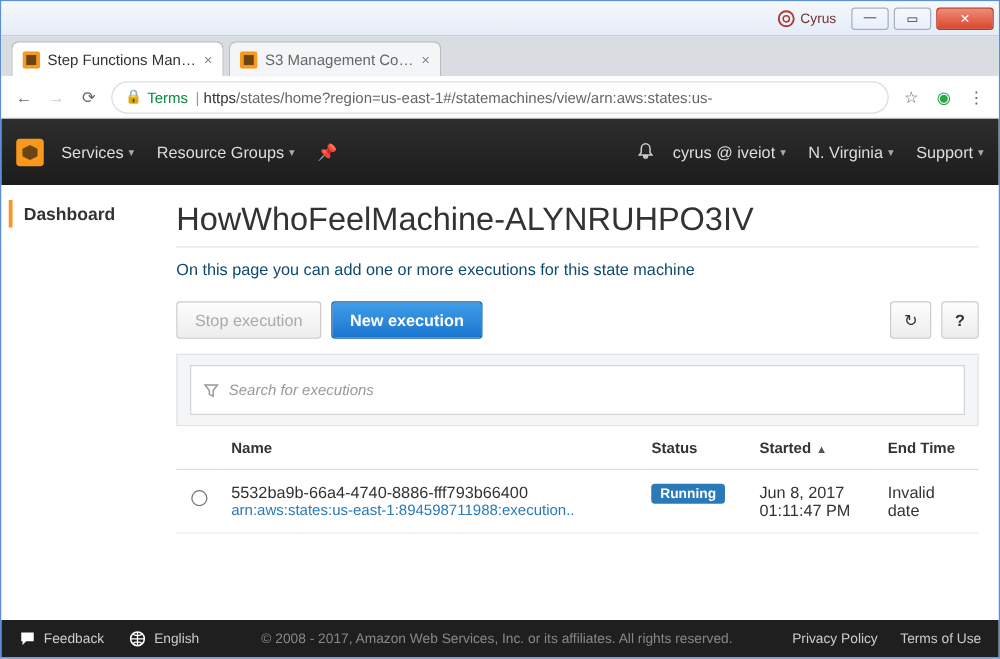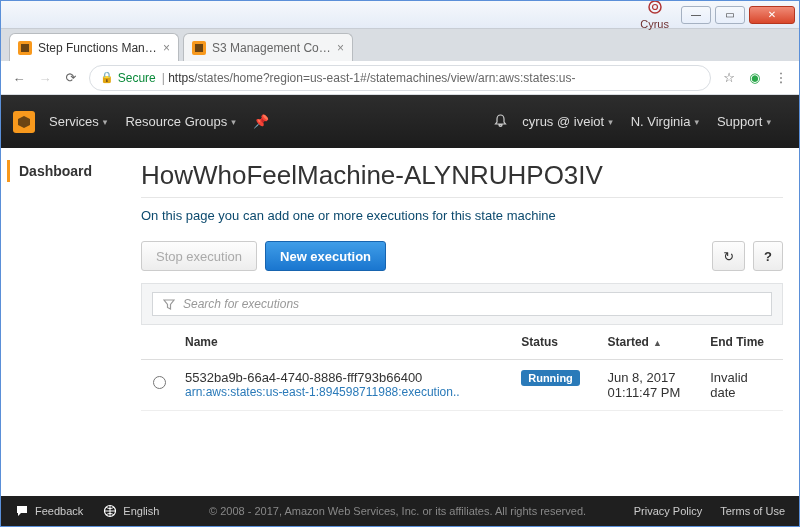--- a/index.html
+++ b/index.html
@@ -1,20 +1,20 @@
 <!DOCTYPE html>
 <html><head>
 <meta charset="utf-8">
 <style>
 * { margin: 0; padding: 0; box-sizing: border-box; }
 body { font-family: "Helvetica Neue", Arial, sans-serif; font-size: 13px; color: #333; background: #fff; width: 800px; height: 527px; overflow: hidden; border: 1px solid #5a8fd8; position: relative; }
 
 
 .win-bar { height: 28px; background: linear-gradient(#f5f8fc, #e5ecf7); border-bottom: 1px solid #c8cdd4; display: flex; align-items: center; justify-content: flex-end; padding: 0 4px; gap: 4px; }
-.win-app { display:flex; align-items:center; gap:4px; margin-right: 8px; color:#6f3030; font-size:11px;flex-direction:column; }
+.win-app { display:flex; align-items:center; gap:4px; margin-right: 8px; color:#6f3030; font-size:11px; }
 .win-btn { width: 30px; height: 18px; border: 1px solid #a5b1c2; background: linear-gradient(#f5f8fc,#e8effb); border-radius: 3px; display:flex; align-items:center; justify-content:center; font-size:10px; color:#333; }
 .win-btn.close { background: linear-gradient(#f08b77,#d9472c); border-color:#b53620; color:#fff; width:46px; }
 
 
 .tabs-row { height: 32px; background: #d9dde2; display:flex; align-items:flex-end; padding: 0 8px; gap: 0; }
 .tab { height: 28px; background: #f4f5f6; border: 1px solid #b8bcc0; border-bottom: none; border-radius: 6px 6px 0 0; display:flex; align-items:center; padding: 0 8px; margin-right: 4px; max-width: 170px; font-size:12px; color:#666; }
 .tab.active { background: #fff; color:#333; }
 .tab .favicon { width:14px; height:14px; margin-right:6px; display:inline-block; }
 .tab .title { white-space:nowrap; overflow:hidden; text-overflow:ellipsis; flex:1; }
 .tab .x { margin-left:6px; color:#888; }
@@ -51,21 +51,21 @@
 
 .btn-row { display:flex; align-items:center; margin-bottom:12px; }
 .btn { height:30px; padding:0 14px; border-radius:3px; border:1px solid #ccc; background:linear-gradient(#fdfdfd,#ededed); font-size:13px; display:flex; align-items:center; cursor:pointer; }
 .btn.primary { background:linear-gradient(#3f9de8,#1a76cf); border-color:#1764af; color:#fff; font-weight:bold; }
 .btn + .btn { margin-left:8px; }
 .btn.disabled { color:#aaa; }
 .btn.icon { padding:0 10px; }
 .btn-row .spacer { flex:1; }
 
 .search-wrap { background:#f4f5f6; border:1px solid #e1e3e5; padding:8px 10px; }
-.search { background:#fff; border:1px solid #d3d6d9; height:24px; display:flex; align-items:center; padding:0 10px; color:#999; font-style:italic; font-size:12px; }
+.search { background:#fff; border:1px solid #d3d6d9; height:40px; display:flex; align-items:center; padding:0 10px; color:#999; font-style:italic; font-size:12px; }
 .search .filter { margin-right:8px; font-style:normal; }
 
 table.exec { width:100%; border-collapse:collapse; margin-top:0; }
 table.exec th { text-align:left; font-size:12px; font-weight:bold; color:#333; padding:10px 8px; border-bottom:1px solid #ddd; background:#fff; }
 table.exec th.radio { width:36px; }
 table.exec th .sort { font-size:9px; color:#555; margin-left:4px; }
 table.exec td { padding:10px 8px; border-bottom:1px solid #eee; vertical-align:top; font-size:13px; }
 .radio-cell { text-align:center; }
 .radio-cell input { margin-top:6px; }
 .arn { color:#2a7ab9; font-size:12px; }
@@ -117,21 +117,21 @@
     <span class="x">×</span>
   </div>
 </div>
 
 <div class="addr-row">
   <span class="nav-icon">←</span>
   <span class="nav-icon" style="color:#ccc">→</span>
   <span class="nav-icon">⟳</span>
   <div class="addr">
     <span class="lock">🔒</span>
-    <span class="secure">Secure</span>
+    <span class="secure">Terms</span>
     <span style="color:#999">|&nbsp;</span>
     <span>https</span>
     <span class="path">/states/home?region=us-east-1#/statemachines/view/arn:aws:states:us-</span>
   </div>
   <span class="nav-icon">☆</span>
   <span class="nav-icon" style="color:#2aa74b">◉</span>
   <span class="nav-icon">⋮</span>
 </div>
 
 <div class="aws-bar">
@@ -156,21 +156,21 @@
       </svg>
   </div>
   <div class="aws-item">
       <span>cyrus @ iveiot</span>
       <span class="caret">▾</span>
     </div>
   <div class="aws-item">
       <span>N. Virginia</span>
       <span class="caret">▾</span>
     </div>
-  <div class="aws-item" style="margin-right:16px">
+  <div class="aws-item" style="margin-right:0">
       <span>Support</span>
       <span class="caret">▾</span>
     </div>
 </div>
 
 <div class="content">
   <div class="sidebar">
     <div class="side-item active">Dashboard</div>
   </div>
   <div class="main">

